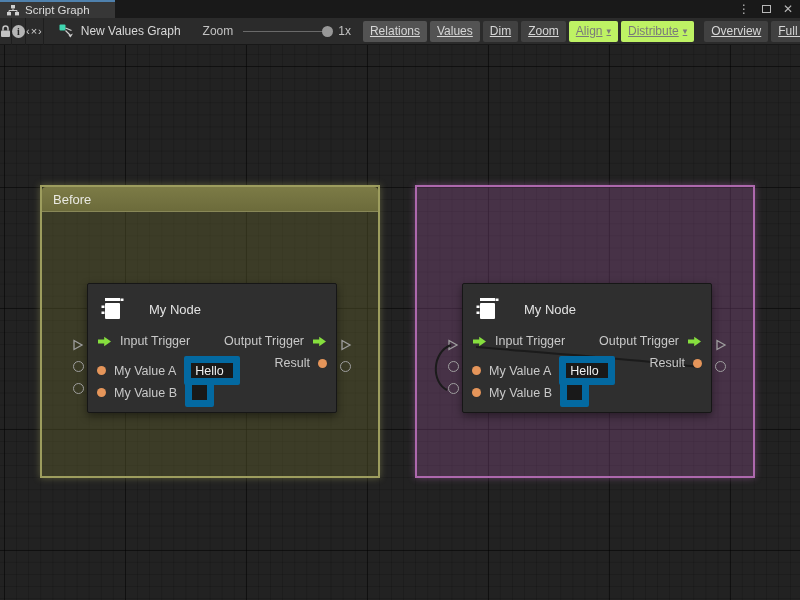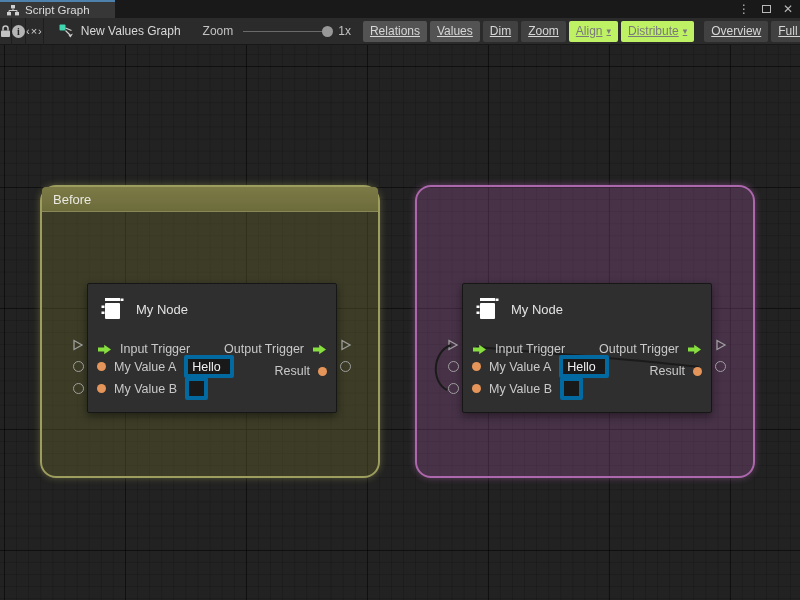--- a/index.html
+++ b/index.html
@@ -44,41 +44,41 @@
   .canvas{position:absolute;left:0;top:45px;width:800px;height:555px;background-color:#222222;
     background-image:
       linear-gradient(rgba(0,0,0,0.45) 1px, transparent 1px),
       linear-gradient(90deg, rgba(0,0,0,0.45) 1px, transparent 1px),
       linear-gradient(rgba(0,0,0,0.16) 1px, transparent 1px),
       linear-gradient(90deg, rgba(0,0,0,0.16) 1px, transparent 1px);
     background-size:121px 121px,121px 121px,12.1px 12.1px,12.1px 12.1px;
     background-position:4px 21px,4px 21px,4px 21px,4px 21px;}
 
   
-  .group{position:absolute;width:340px;height:293px;border-radius:16px;box-sizing:border-box;}
+  .group{position:absolute;width:340px;height:293px;border-radius:0;box-sizing:border-box;}
   .group-before{left:40px;top:140px;border:2px solid #9d9d5e;
        box-shadow:0 0 7px rgba(160,160,90,0.45);background:rgba(100,99,48,0.40);}
   .group-after{left:415px;top:140px;border:2px solid #ad68ad;
        box-shadow:0 0 7px rgba(175,105,175,0.45);background:rgba(148,84,148,0.32);}
   .ghead{height:24px;border-radius:4px 4px 0 0;display:flex;align-items:center;
        padding-left:11px;font-size:13px;color:#e9e9e2;border-bottom:1px solid rgba(255,255,255,0.10);}
   .group-before .ghead{background:linear-gradient(#7c7b46,#6c6b3b);}
   .group-after .ghead{background:linear-gradient(#8c4f8d,#79427b);}
 
   
   .node{position:absolute;left:45px;top:96px;width:250px;height:130px;background:#2f2f2f;
        border:1px solid #161616;border-radius:2px;box-sizing:border-box;
        box-shadow:0 3px 8px rgba(0,0,0,0.45);}
-  .nhead{position:relative;z-index:2;height:50px;display:flex;align-items:center;gap:11px;
+  .nhead{position:relative;z-index:2;height:50px;display:flex;align-items:center;gap:24px;
        padding:0 12px;font-size:13px;color:#e2e2e2;}
-  .prow{position:relative;z-index:2;height:22px;display:flex;align-items:flex-end;
+  .prow{position:relative;z-index:2;height:22px;display:flex;align-items:flex-start;
        justify-content:space-between;padding:0 9px;font-size:12.5px;color:#c9c9c9;}
   .pside{display:flex;align-items:center;gap:8px;}
   .dot{width:9px;height:9px;border-radius:50%;background:#e5955a;flex:0 0 auto;}
-  .vfield{background:#191919;border:4px solid #0369a1;border-radius:2px;color:#f0f0f0;
+  .vfield{background:#191919;border:7px solid #0369a1;border-radius:2px;color:#f0f0f0;
        font-size:12.5px;font-family:inherit;height:15px;padding:0 4px;outline:none;}
   .vfield.small{width:7px;}
   .vfield.hello{width:34px;}
   
   .oport{position:absolute;}
   .tri-l{left:-16px;top:55px;} .tri-r{right:-16px;top:55px;}
   .cir{width:9px;height:9px;border:1.4px solid #9e9e9e;border-radius:50%;box-sizing:content-box;background:transparent;}
   .cir-l1{left:-15px;top:77px;} .cir-l2{left:-15px;top:99px;} .cir-r1{right:-15px;top:77px;}
   .wires{position:absolute;left:-45px;top:0;width:300px;height:130px;z-index:1;pointer-events:none;overflow:visible;}
 </style>

